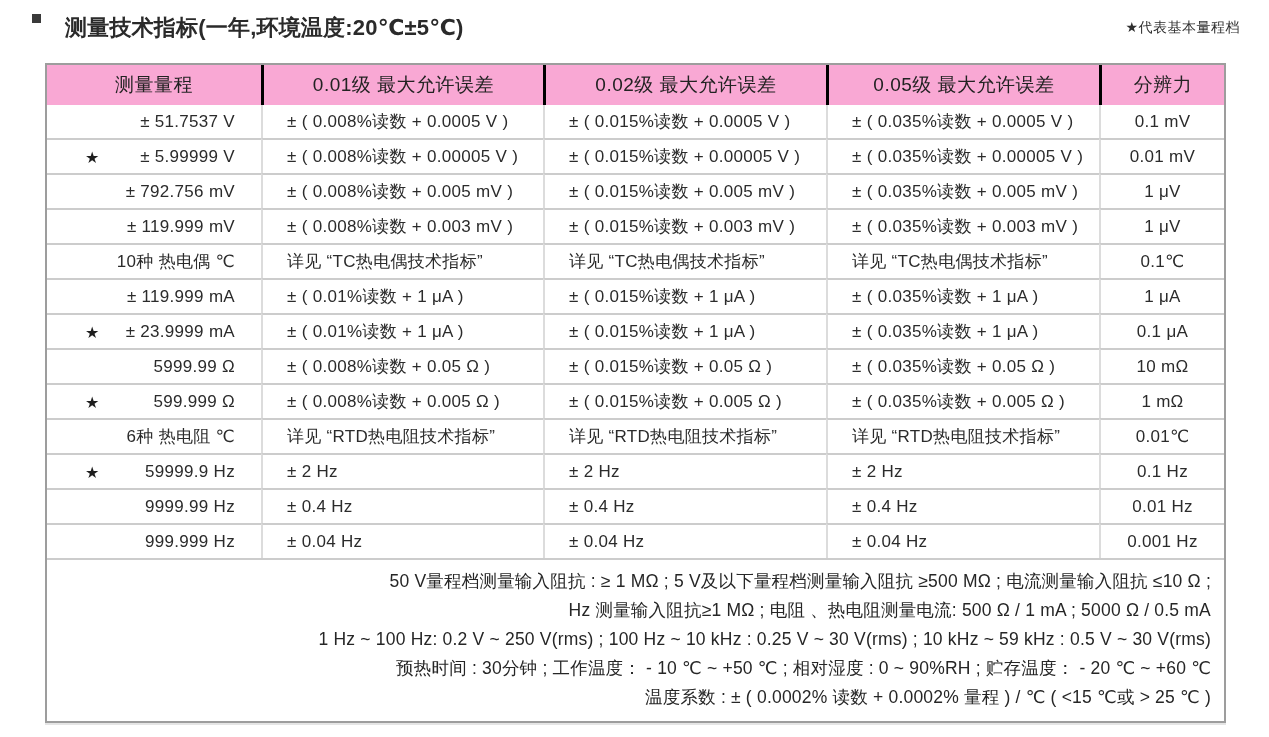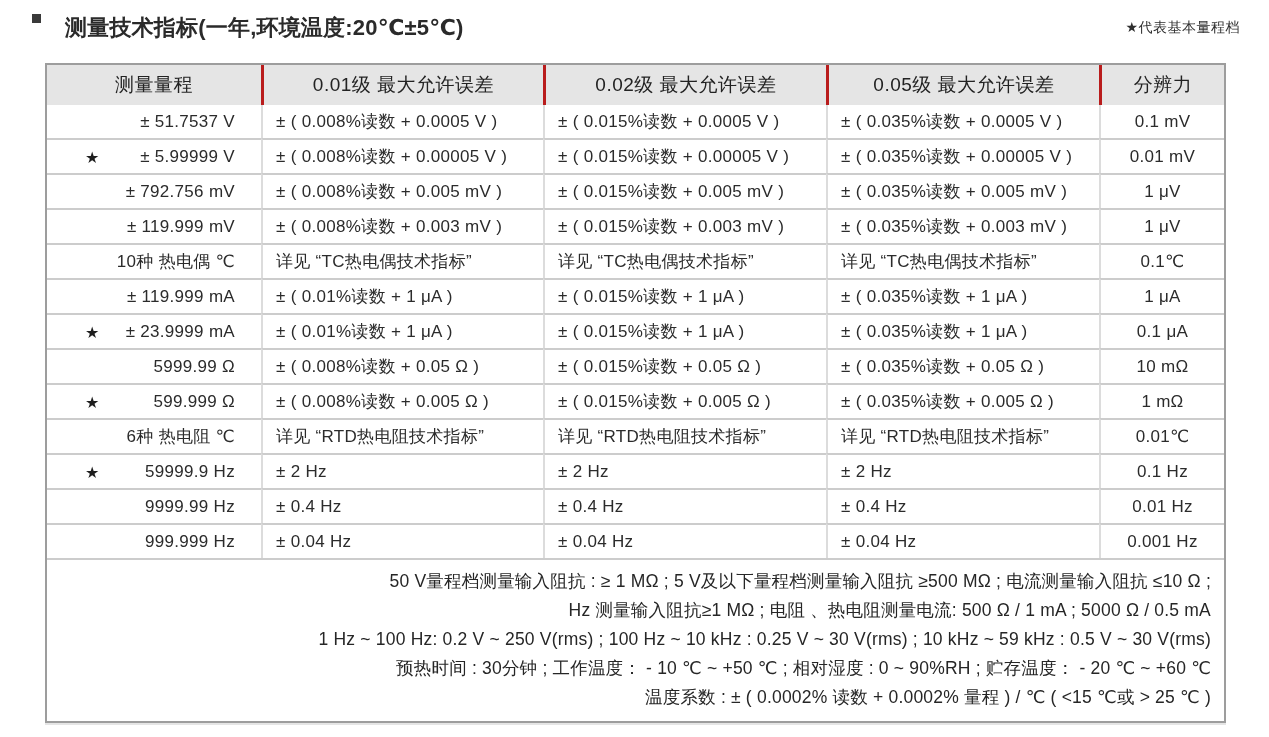--- a/index.html
+++ b/index.html
@@ -21,33 +21,33 @@
   
   .spec-wrap{
     position:absolute;left:45px;top:63px;width:1177px;
     border:2px solid #9d9d9d;
     box-shadow:0 2px 0 rgba(0,0,0,0.10);
     background:#ffffff;
   }
   table.spec{border-collapse:separate;border-spacing:0;table-layout:fixed;width:100%;}
   col.c1{width:214px;} col.c2{width:282px;} col.c3{width:283px;} col.c4{width:273px;} col.c5{width:125px;}
   th{
-    background:#e5e5e5;height:40px;font-size:19px;font-weight:normal;
+    background:#f9a8d4;height:40px;font-size:19px;font-weight:normal;
     color:#222;text-align:center;padding:0 4px;letter-spacing:0.5px;
   }
-  th + th{border-left:3px solid #b91c1c;}
+  th + th{border-left:3px solid #000000;}
   td{
     background:#ffffff;height:33px;font-size:17px;color:#2b2b2b;
     padding:0;white-space:nowrap;overflow:hidden;letter-spacing:0.3px;
   }
   tbody tr td{border-top:2px solid #cccccc;}
   tbody tr:first-child td{border-top:none;}
   td + td{border-left:2px solid #dcdcdc;}
   td.col-range{text-align:right;padding-right:26px;position:relative;}
-  td.col-err{text-align:left;padding-left:13px;}
+  td.col-err{text-align:left;padding-left:24px;}
   td.col-res{text-align:center;}
   .star{
     position:absolute;left:38px;top:50%;transform:translateY(-50%);
     font-size:16px;color:#1e1e1e;
   }
   
   .notes{
     border-top:2px solid #cccccc;background:#ffffff;
     padding:7px 13px 9px 13px;
     text-align:right;

